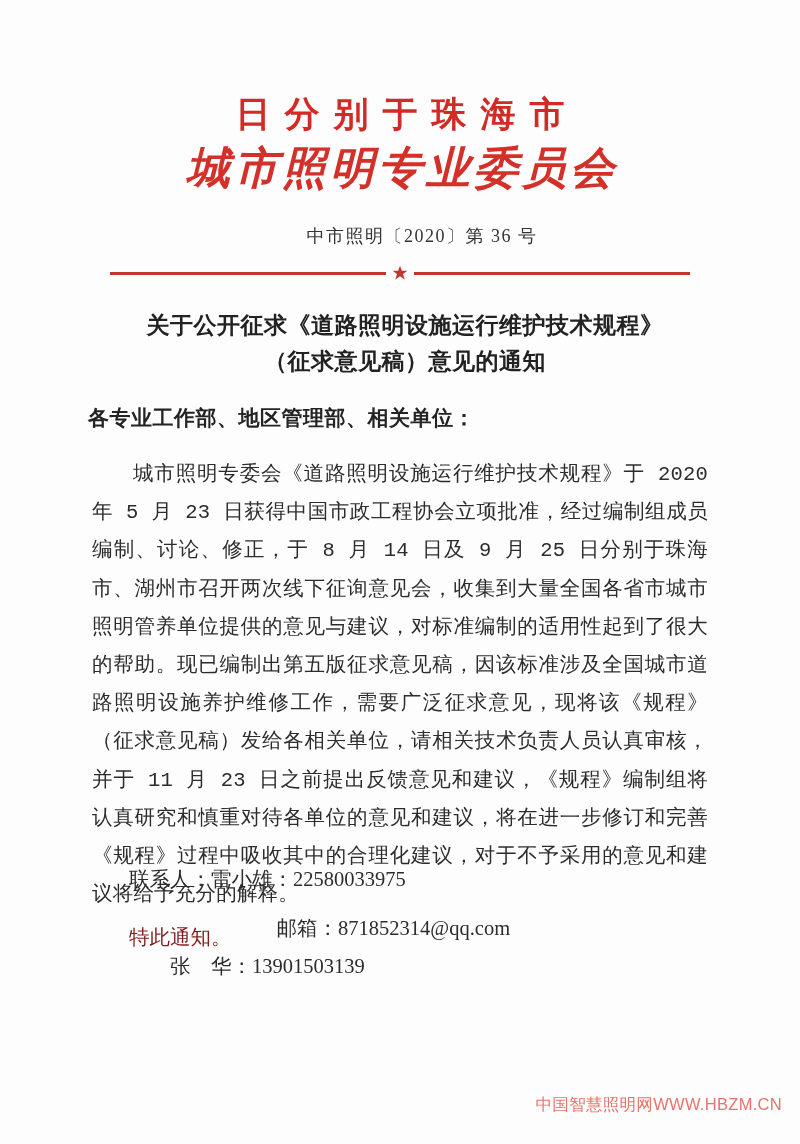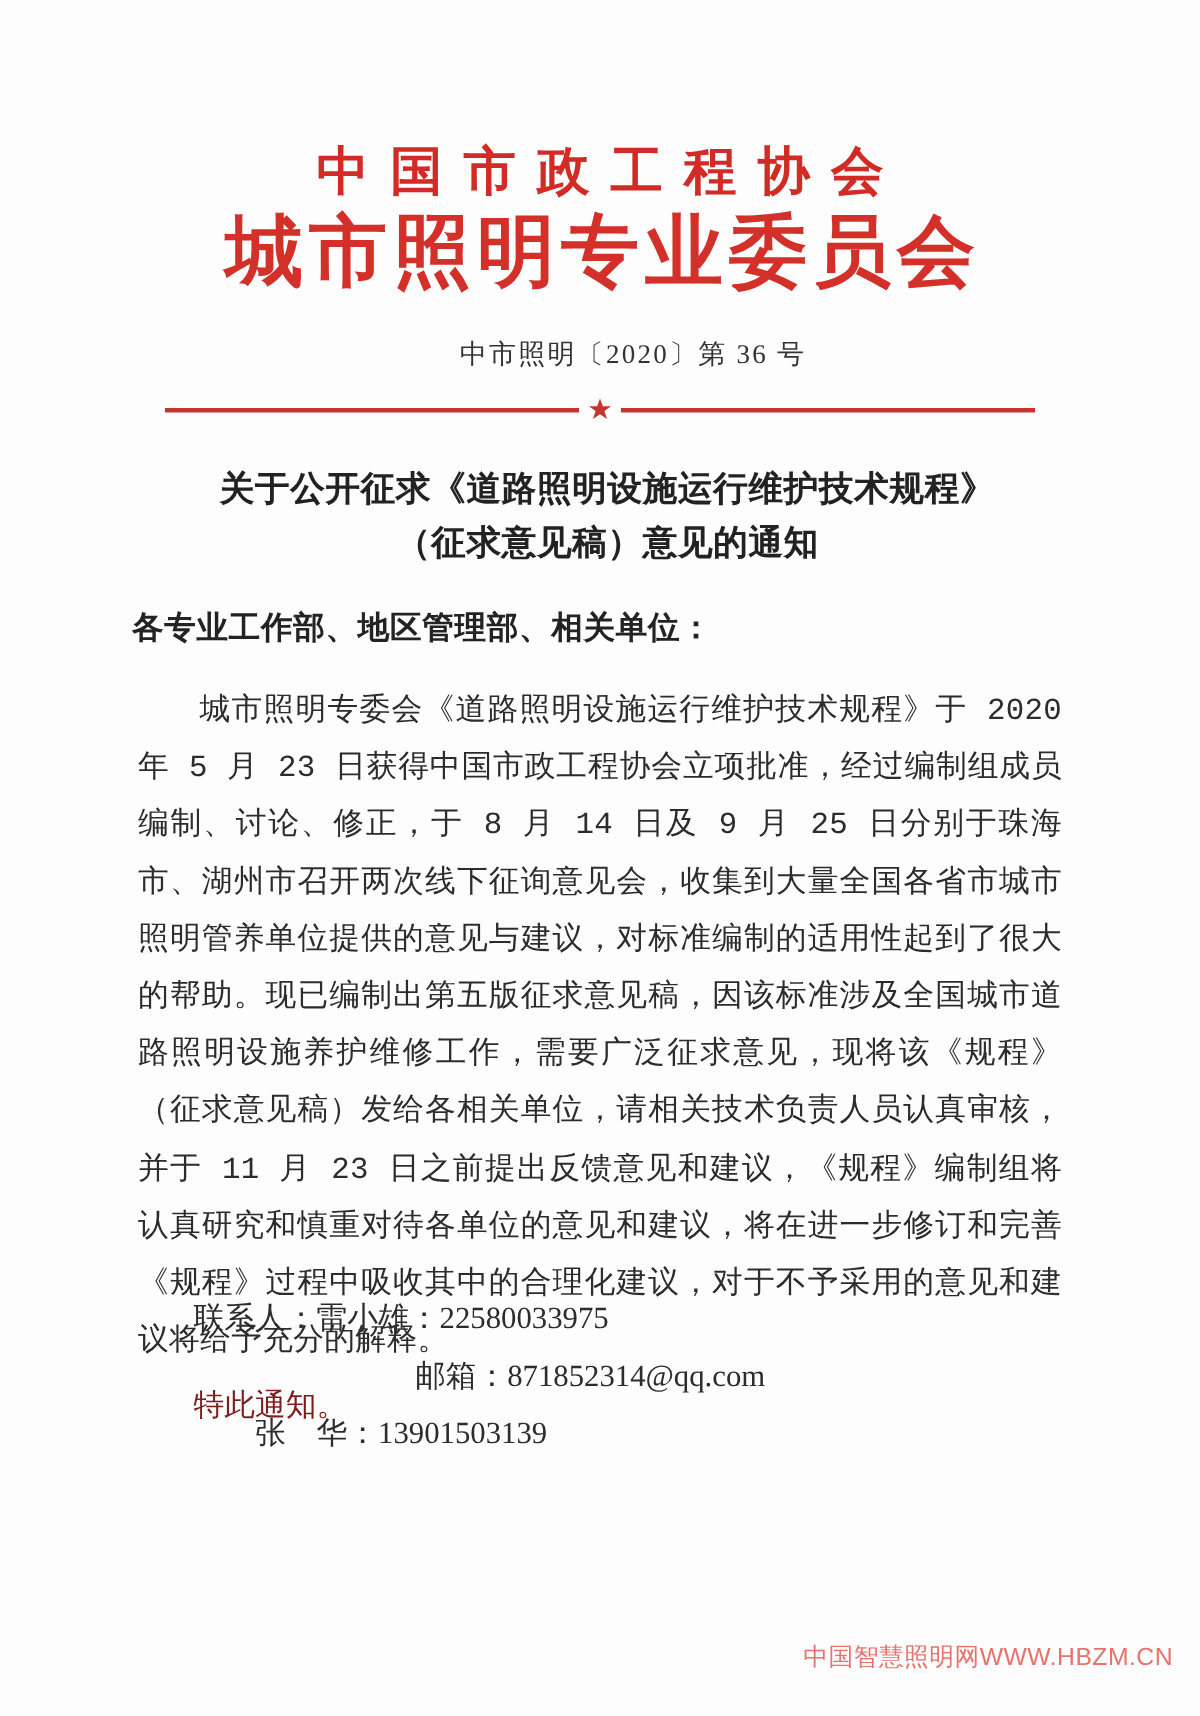--- a/index.html
+++ b/index.html
@@ -34,28 +34,29 @@
     font-size: 35px;
     font-weight: 700;
     color: #d22b25;
     letter-spacing: 14px;
     text-indent: 14px;
     line-height: 46px;
     white-space: nowrap;
   }
   .lh-line2 {
     font-family: "Liberation Serif", "DejaVu Serif", serif;
-    font-size: 52px;
+    font-size: 44px;
     font-weight: 700;
     color: #d4302a;
     letter-spacing: 4px;
     text-indent: 4px;
     line-height: 56px;
     margin-top: 3px;
     white-space: nowrap;
+    font-style: italic;
   }
 
   
   .doc-number {
     position: absolute;
     top: 224px;
     left: 0;
     right: 0;
     text-align: center;
     font-size: 18px;
@@ -149,21 +150,21 @@
     position: absolute;
     top: 860px;
     left: 88px;
     width: 624px;
     font-size: 20.5px;
     line-height: 38.5px;
     color: #2c2c2c;
   }
   .contact-row { white-space: pre; }
   .contact-row.indent-1 { text-indent: 2em; }
-  .contact-row.indent-2 { text-indent: 9.2em; }
+  .contact-row.indent-2 { text-indent: 9.2em; margin-top: 10px; }
   .contact-row.indent-3 { text-indent: 4em; }
 
   
   .watermark {
     position: absolute;
     right: 18px;
     bottom: 28px;
     font-family: "Liberation Sans", "DejaVu Sans", sans-serif;
     font-size: 16.5px;
     color: #e8726c;
@@ -171,21 +172,21 @@
     white-space: nowrap;
     text-align: right;
   }
 </style>
 </head>
 <body>
 
 <div class="page">
 
   <div class="letterhead">
-    <div class="lh-line1">中国市政工程协会</div>
+    <div class="lh-line1">日分别于珠海市</div>
     <div class="lh-line2">城市照明专业委员会</div>
   </div>
 
   <div class="doc-number">中市照明〔2020〕第 36 号</div>
 
   <div class="rule-wrap">
     <div class="rule-seg"></div>
     <div class="rule-star">
       <svg width="16" height="16" viewBox="0 0 100 100" aria-hidden="true">
         <polygon points="50,4 61.8,36.4 96,36.4 68.4,56.6 79.2,90 50,69.6 20.8,90 31.6,56.6 4,36.4 38.2,36.4" fill="#c4352f"></polygon>

